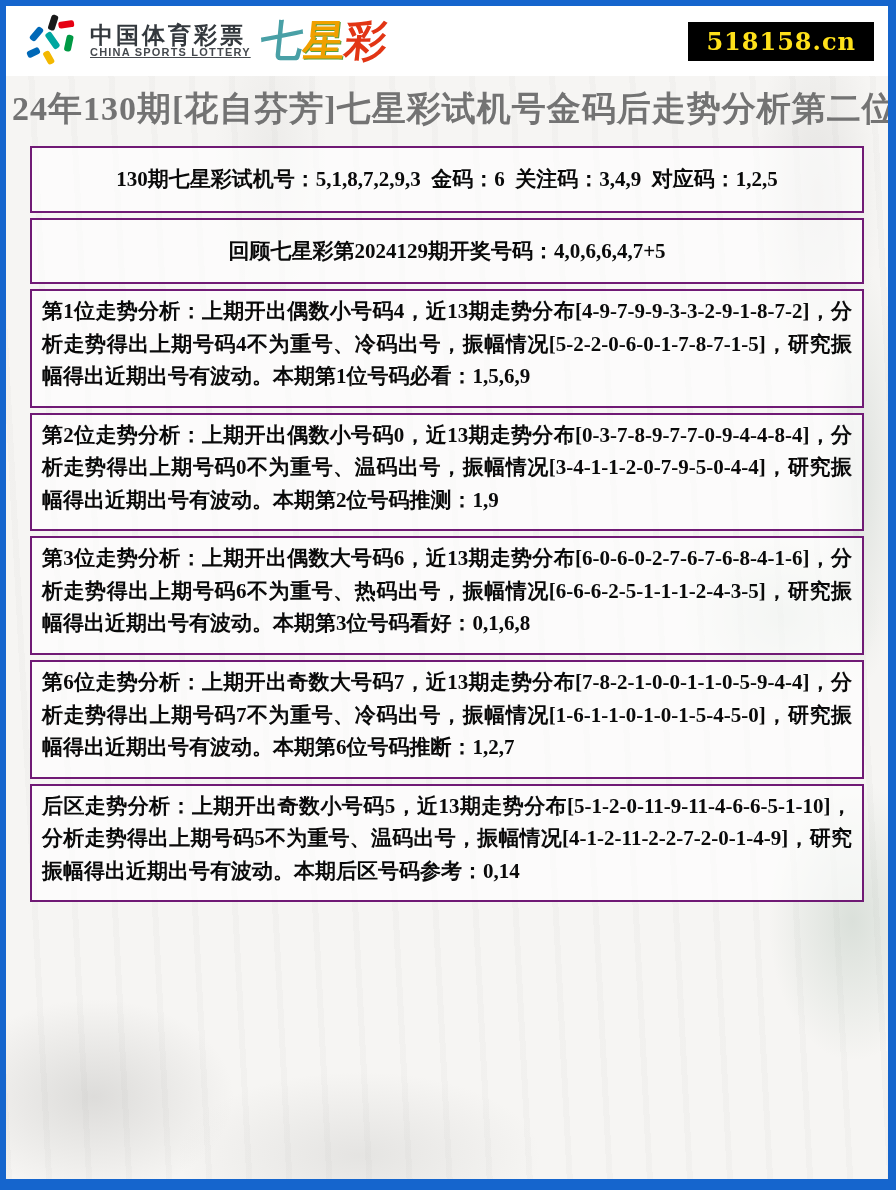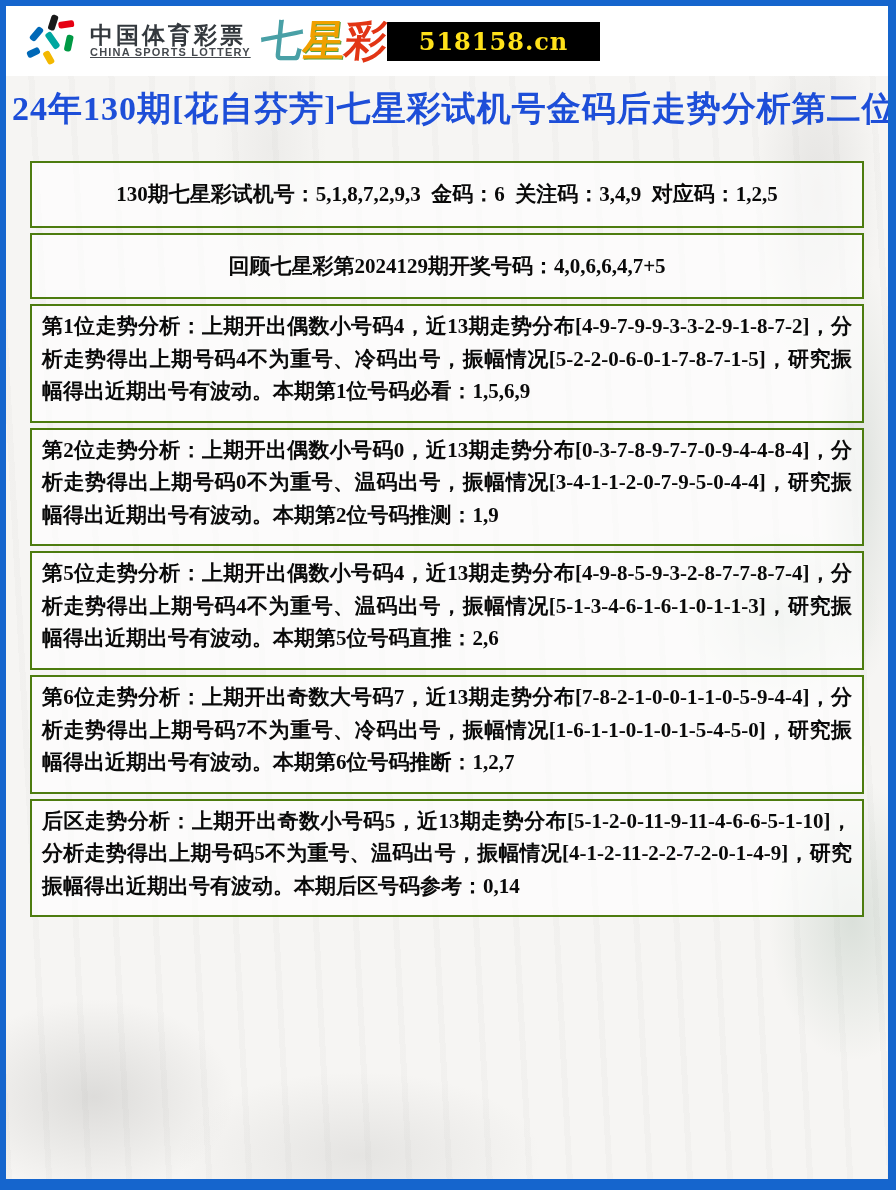--- a/index.html
+++ b/index.html
@@ -28,21 +28,21 @@
       radial-gradient(ellipse 260px 120px at 40% 98%, rgba(150,150,148,.18), transparent 70%),
       radial-gradient(ellipse 80px 220px at 30% 12%, rgba(170,170,168,.12), transparent 70%),
       repeating-linear-gradient(87deg, rgba(160,160,158,.05) 0 6px, transparent 6px 40px);
   }
   .inner { position:relative; z-index:1; }
 
   
   .header {
     background:#fff;
     height:70px;
-    display:flex; align-items:center; 
+    display:flex; align-items:center; justify-content:space-between;
     padding:0 14px 0 20px;
   }
   .logo-group { display:flex; align-items:center; }
   .logo-mark { width:56px; height:56px; flex:0 0 auto; }
   .brand-text { margin-left:8px; line-height:1.05; }
   .brand-cn {
     font-family:"Liberation Sans","DejaVu Sans",sans-serif;
     font-size:23px; font-weight:bold; color:#33383d; letter-spacing:3px;
   }
   .brand-en {
@@ -57,38 +57,38 @@
     display:flex;
   }
   .pchar-0 { color:#49a0a6; }
   .pchar-1 { color:#f0a000; text-shadow:1px 1px 0 #5aa03c; }
   .pchar-2 { color:#e23514; }
 
   .site-badge {
     background:#000; color:#ffe11a;
     font-family:"DejaVu Serif","Liberation Serif",serif;
     font-size:24px; font-weight:bold;
-    padding:5px 32px; letter-spacing:1px;
+    padding:5px 18px; letter-spacing:1px;
     cursor:pointer;
   }
 
   
   .page-title {
     text-align:center;
     font-size:34px; font-weight:bold;
-    color:#1d4ed8;
-    padding:10px 6px 29px;
+    color:#737373;
+    padding:10px 6px 14px;
     letter-spacing:1px;
     white-space:nowrap;
   }
 
   
   .content { padding:0 24px; }
   .box {
-    border:2px solid #4d7c0f;
+    border:2px solid #701a75;
     background:rgba(255,255,255,.62);
     margin-bottom:5px;
     font-size:21px; font-weight:bold; color:#0a0a0a;
     line-height:1.55;
     white-space:pre-wrap;
   }
   .box.center { text-align:center; padding:15px 8px; }
   .box.section { text-align:justify; padding:4px 10px 13px; }
 </style>
 </head>
@@ -125,21 +125,21 @@
 
     <div class="page-title">24年130期[花自芬芳]七星彩试机号金码后走势分析第二位</div>
 
     <div class="content">
       <div class="box center">130期七星彩试机号：5,1,8,7,2,9,3  金码：6  关注码：3,4,9  对应码：1,2,5</div>
       <div class="box center">回顾七星彩第2024129期开奖号码：4,0,6,6,4,7+5</div>
 
       <div>
           <div class="box section">第1位走势分析：上期开出偶数小号码4，近13期走势分布[4-9-7-9-9-3-3-2-9-1-8-7-2]，分析走势得出上期号码4不为重号、冷码出号，振幅情况[5-2-2-0-6-0-1-7-8-7-1-5]，研究振幅得出近期出号有波动。本期第1位号码必看：1,5,6,9</div>
           <div class="box section">第2位走势分析：上期开出偶数小号码0，近13期走势分布[0-3-7-8-9-7-7-0-9-4-4-8-4]，分析走势得出上期号码0不为重号、温码出号，振幅情况[3-4-1-1-2-0-7-9-5-0-4-4]，研究振幅得出近期出号有波动。本期第2位号码推测：1,9</div>
-          <div class="box section">第5位走势分析：上期开出偶数小号码4，近13期走势分布[4-9-8-5-9-3-2-8-7-7-8-7-4]，分析走势得出上期号码4不为重号、温码出号，振幅情况[5-1-3-4-6-1-6-1-0-1-1-3]，研究振幅得出近期出号有波动。本期第5位号码直推：2,6</div>
+          <div class="box section">第3位走势分析：上期开出偶数大号码6，近13期走势分布[6-0-6-0-2-7-6-7-6-8-4-1-6]，分析走势得出上期号码6不为重号、热码出号，振幅情况[6-6-6-2-5-1-1-1-2-4-3-5]，研究振幅得出近期出号有波动。本期第3位号码看好：0,1,6,8</div>
           <div class="box section">第6位走势分析：上期开出奇数大号码7，近13期走势分布[7-8-2-1-0-0-1-1-0-5-9-4-4]，分析走势得出上期号码7不为重号、冷码出号，振幅情况[1-6-1-1-0-1-0-1-5-4-5-0]，研究振幅得出近期出号有波动。本期第6位号码推断：1,2,7</div>
           <div class="box section">后区走势分析：上期开出奇数小号码5，近13期走势分布[5-1-2-0-11-9-11-4-6-6-5-1-10]，分析走势得出上期号码5不为重号、温码出号，振幅情况[4-1-2-11-2-2-7-2-0-1-4-9]，研究振幅得出近期出号有波动。本期后区号码参考：0,14</div>
         </div>
 
     </div>
 
   </div>
 </div>
 
 </body></html>

